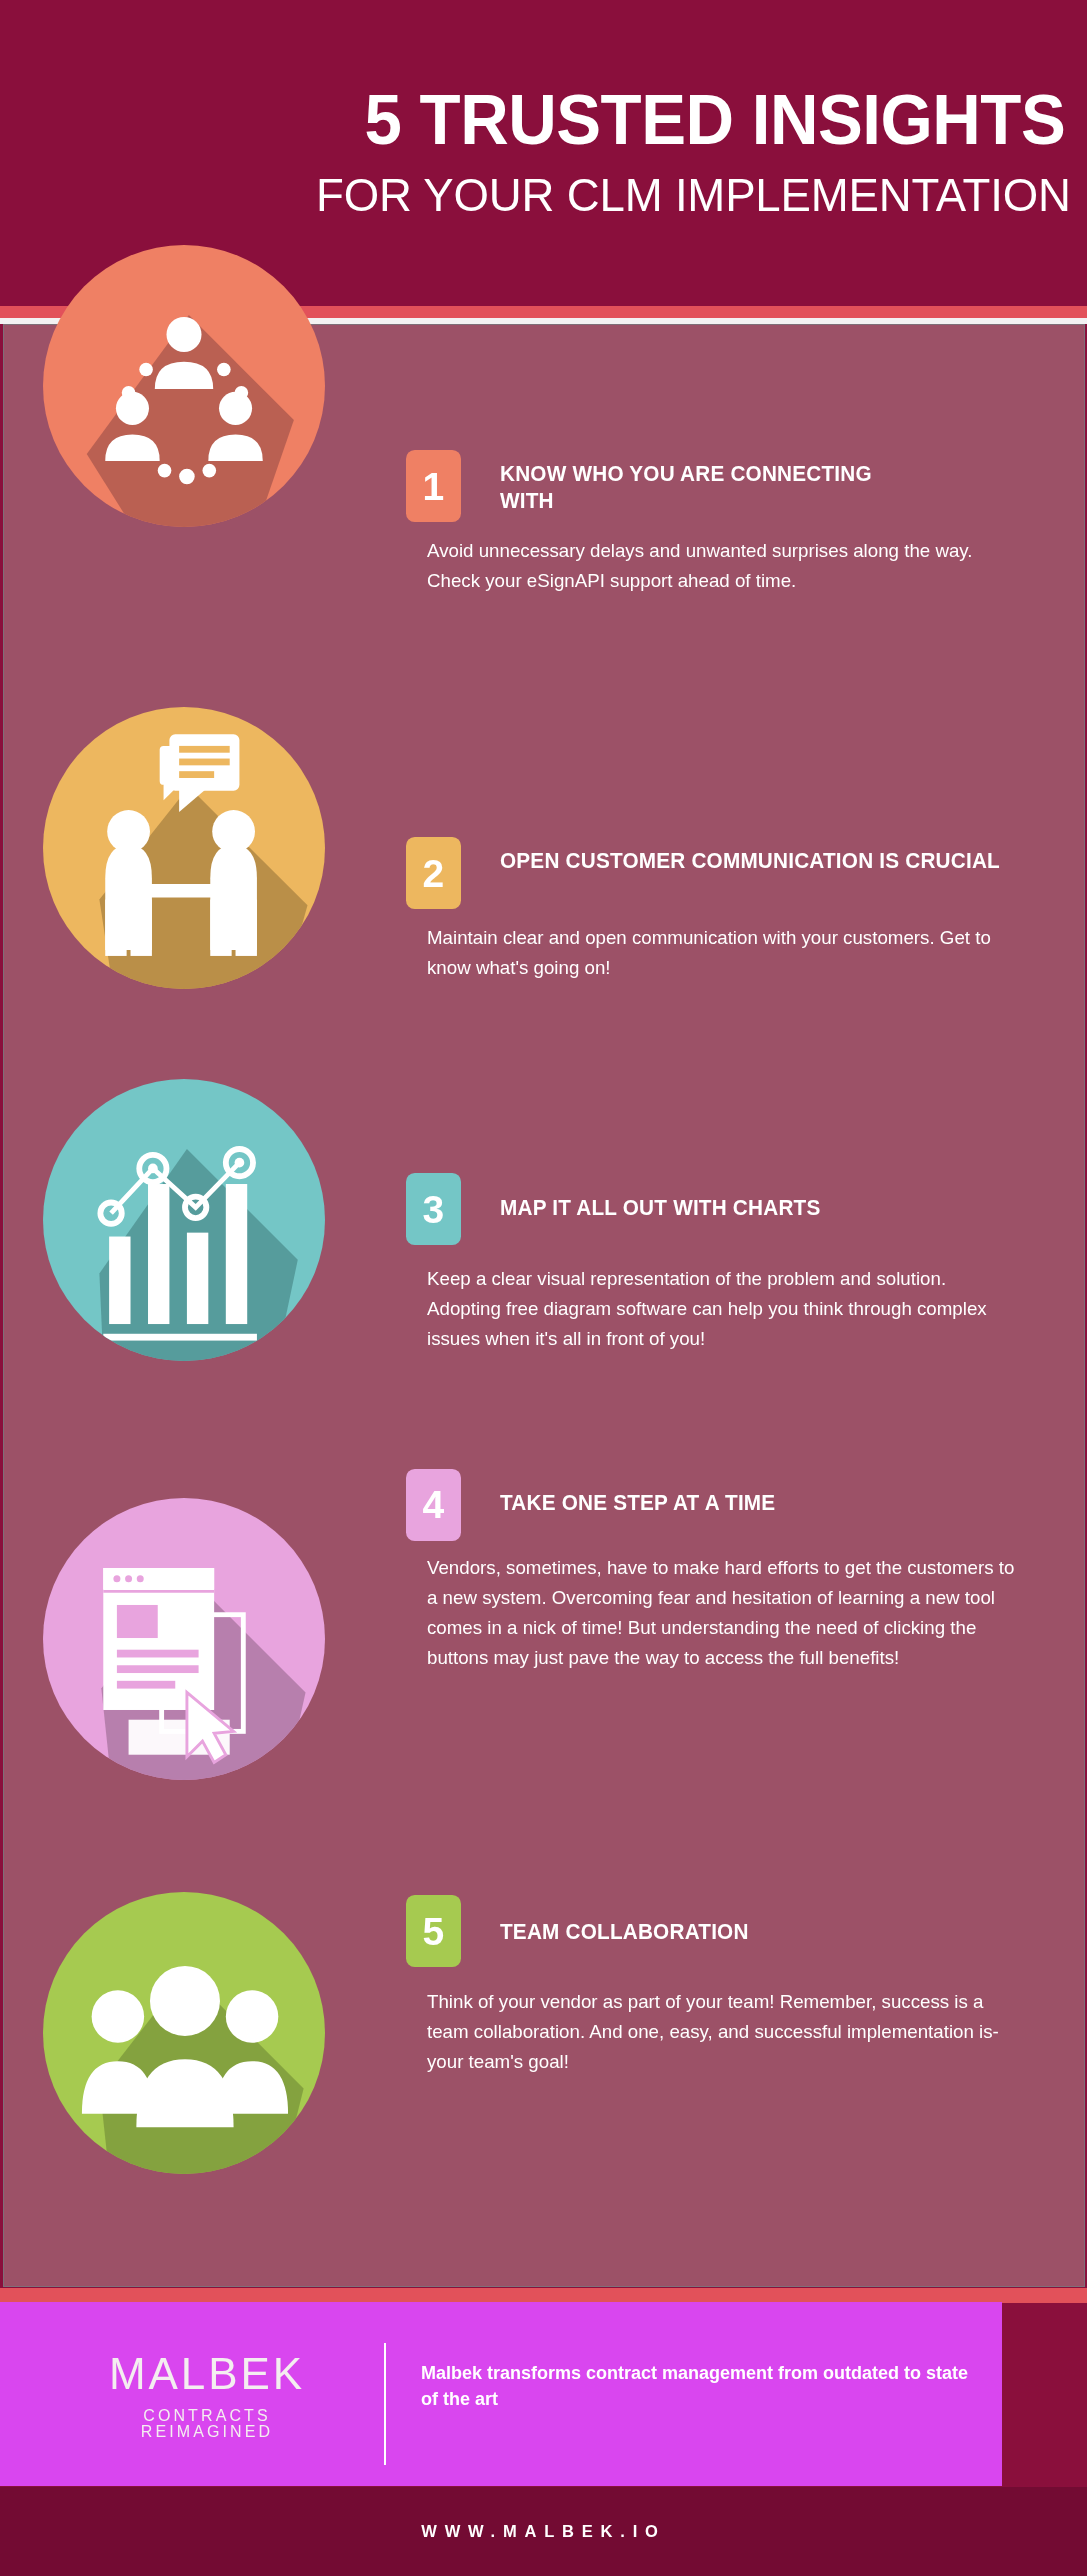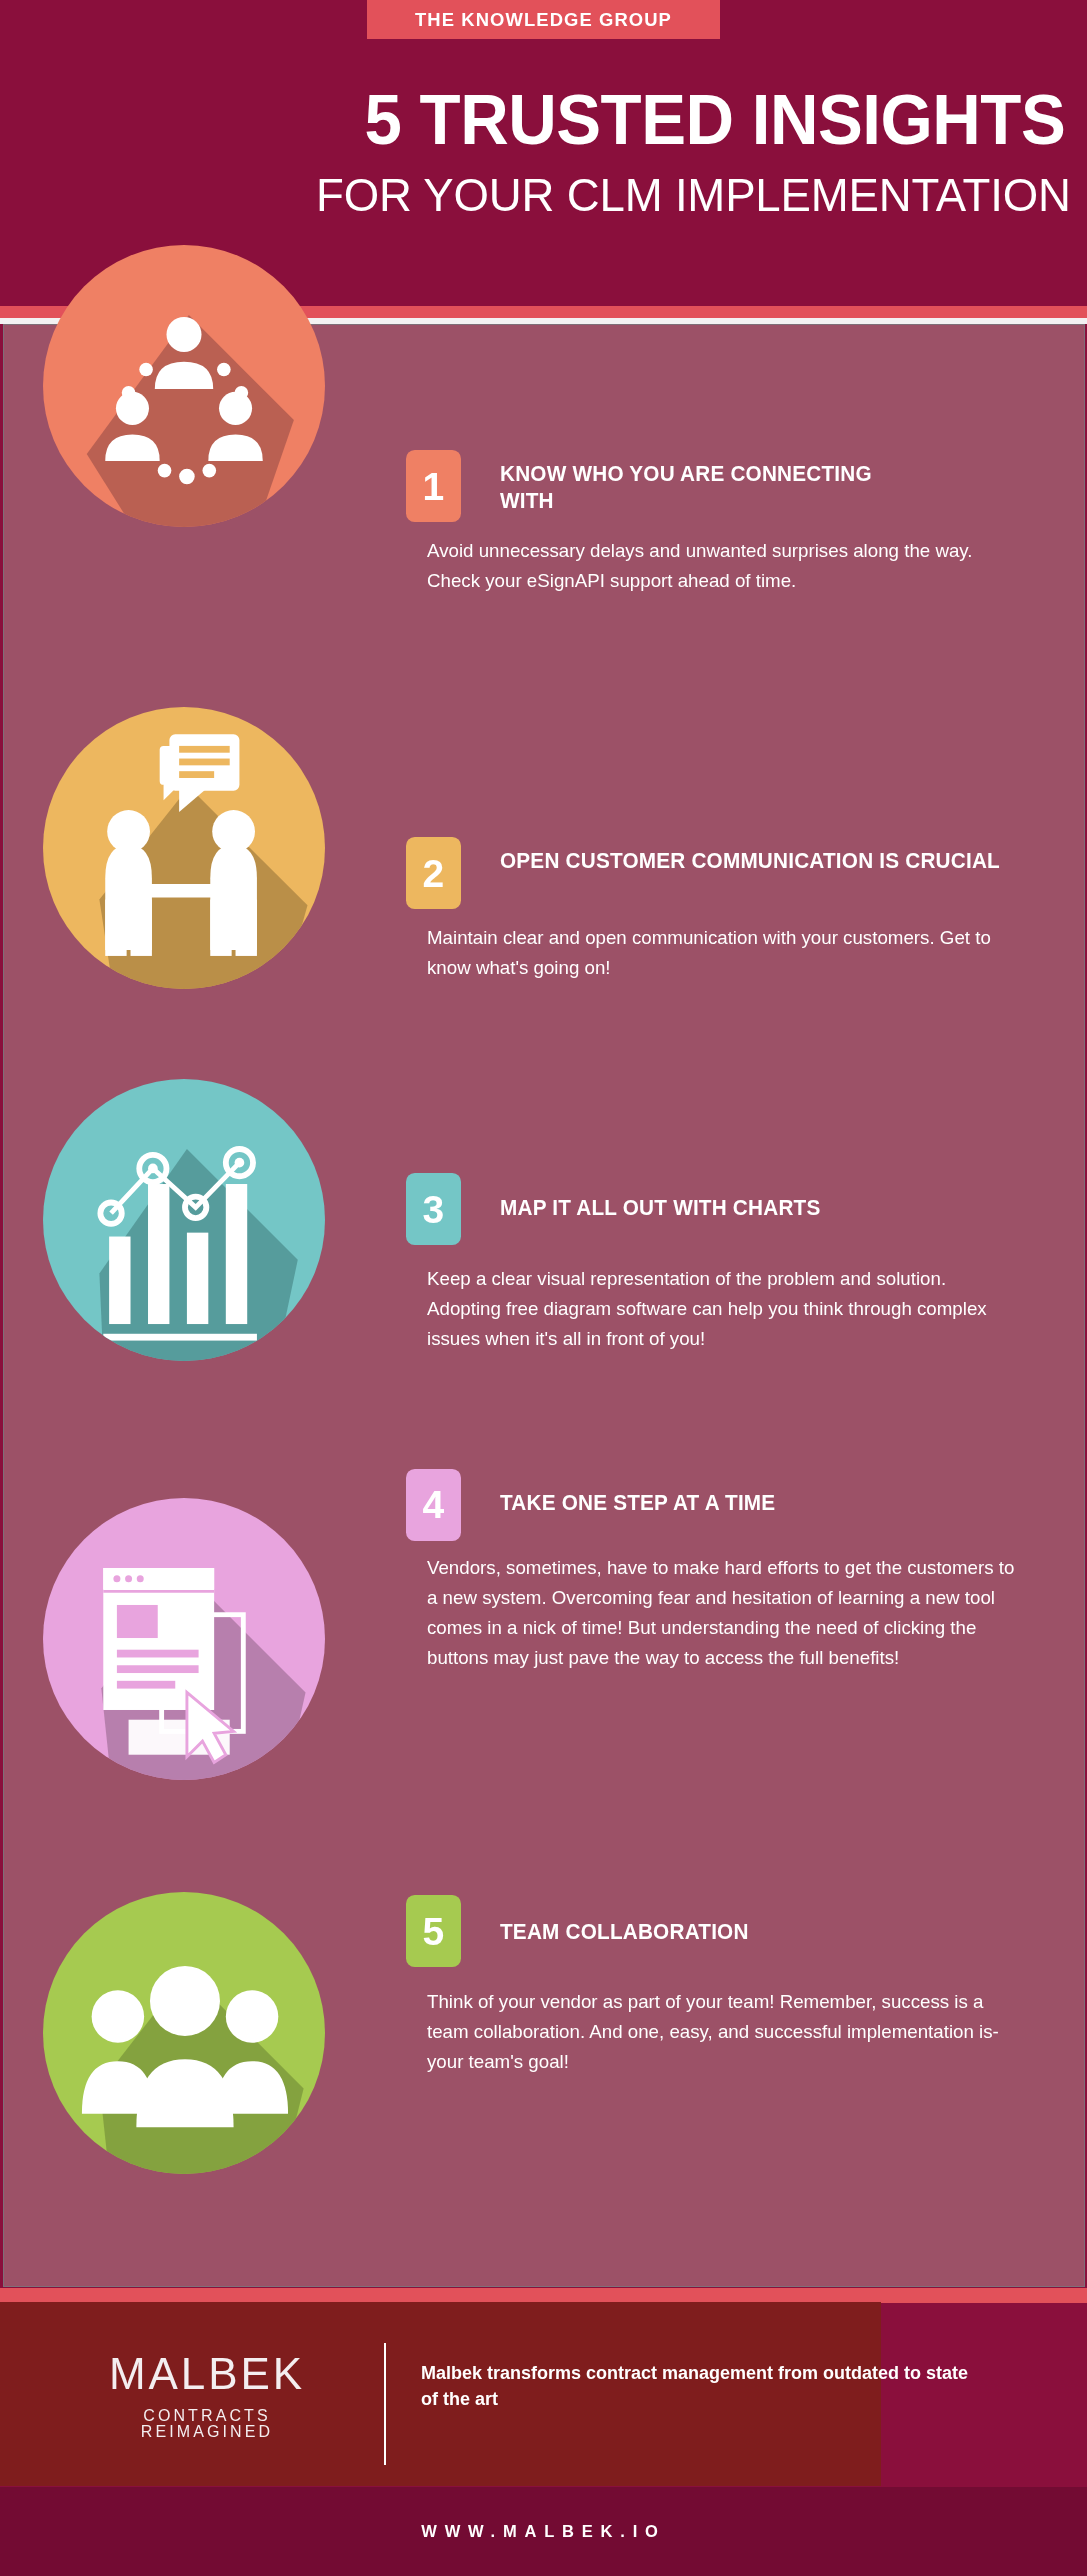--- a/index.html
+++ b/index.html
@@ -159,23 +159,23 @@
     top: 2288px;
     left: 0;
     width: 1087px;
     height: 14.6px;
     background: #e2515a;
   }
   .footer {
     position: absolute;
     top: 2302px;
     left: 0;
-    width: 881px;
+    width: 1002px;
     height: 184px;
-    background: #7f1d1d;
+    background: #d946ef;
   }
   .logo-block {
     position: absolute;
     left: 76px;
     top: 50px;
     width: 262px;
     text-align: center;
   }
   .logo-word {
     color: #f4eef0;
@@ -229,23 +229,20 @@
     font-weight: bold;
     letter-spacing: 7.8px;
   }
 </style>
 </head>
 <body>
 
 <div class="infographic">
 
   <div class="header">
-    <div class="kg-badge">
-      <span class="kg-badge-text">THE KNOWLEDGE GROUP</span>
-    </div>
     <div class="title-wrap">
       <div class="title-main">5 TRUSTED INSIGHTS</div>
       <div class="title-sub">FOR YOUR CLM IMPLEMENTATION</div>
     </div>
   </div>
   <div class="header-rule"></div>
   <div class="header-gap"></div>
 
   <div class="panel">
 

